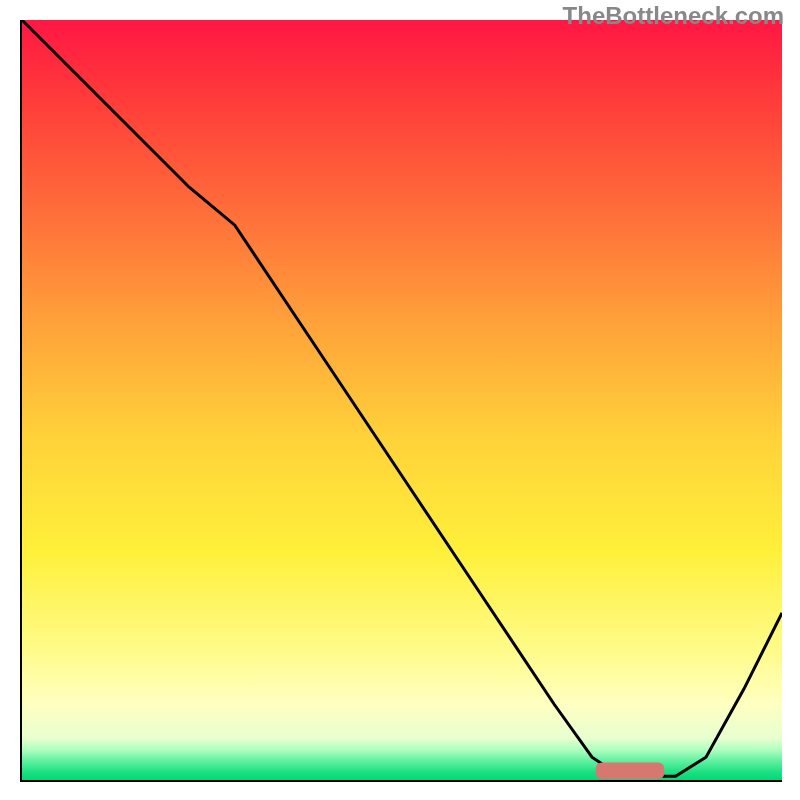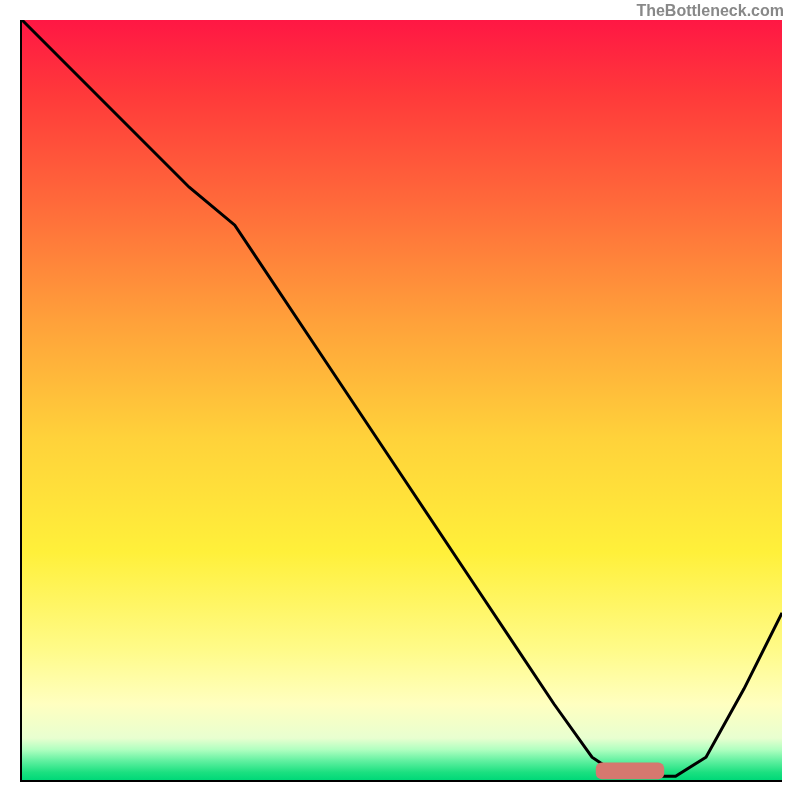--- a/index.html
+++ b/index.html
@@ -7,21 +7,21 @@
     padding: 0;
     width: 800px;
     height: 800px;
     position: relative;
     font-family: Arial, sans-serif;
   }
   .watermark {
     position: absolute;
     top: 2px;
     right: 16px;
-    font-size: 16px;
+    font-size: 24px;
     font-weight: bold;
     color: #888;
     z-index: 10;
   }
   .chart-area {
     position: absolute;
     left: 20px;
     top: 20px;
     width: 760px;
     height: 760px;

